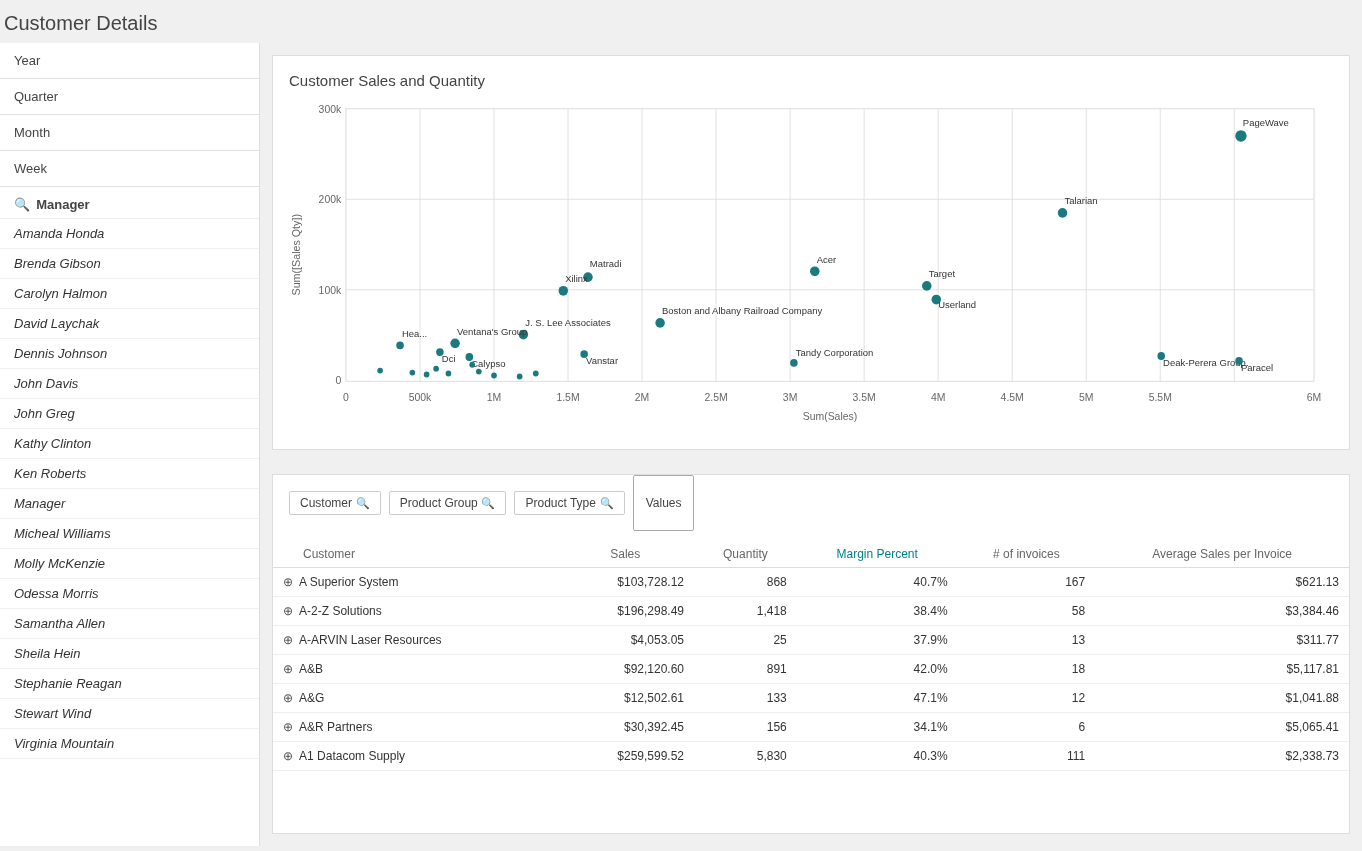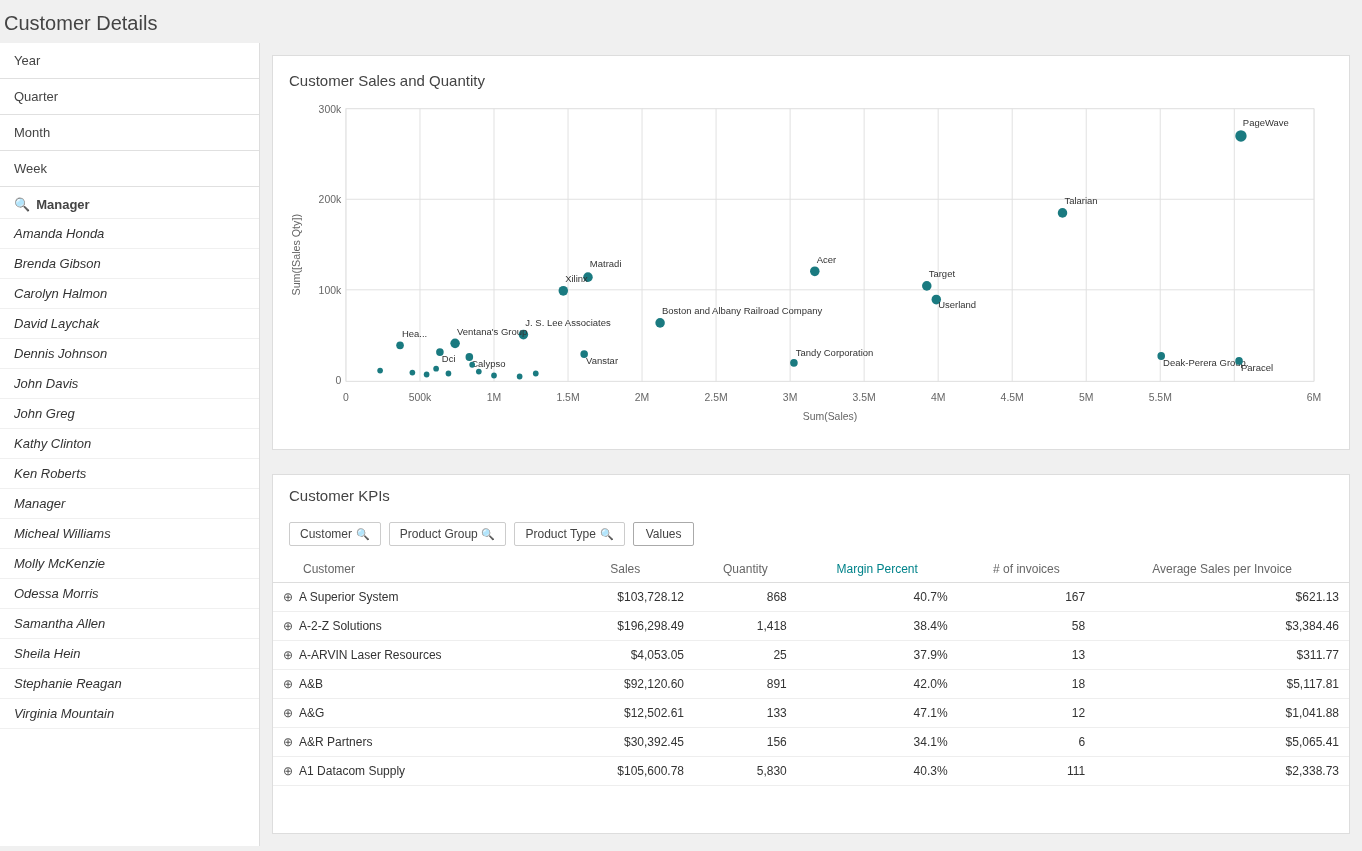--- a/index.html
+++ b/index.html
@@ -145,21 +145,21 @@
       padding: 4px 10px;
       font-size: 12px;
       color: #444;
       cursor: pointer;
       background: #fff;
     }
 
     .values-btn {
       border: 1px solid #aaa;
       border-radius: 2px;
-      padding: 4px 12px;
+      padding: 20px 12px;
       font-size: 12px;
       color: #444;
       cursor: pointer;
       background: #fff;
     }
 
     .kpi-table-container {
       flex: 1;
       overflow-y: auto;
     }
@@ -229,20 +229,21 @@
             <li class="manager-item">John Greg</li>
             <li class="manager-item">Kathy Clinton</li>
             <li class="manager-item">Ken Roberts</li>
             <li class="manager-item">Manager</li>
             <li class="manager-item">Micheal Williams</li>
             <li class="manager-item">Molly McKenzie</li>
             <li class="manager-item">Odessa Morris</li>
             <li class="manager-item">Samantha Allen</li>
             <li class="manager-item">Sheila Hein</li>
             <li class="manager-item">Stephanie Reagan</li>
+            <li class="manager-item">Stewart Wind</li>
             <li class="manager-item">Virginia Mountain</li>
           </ul>
       </div>
     </div>
   </div>
 
   <div class="main-content">
 
     <div class="chart-panel">
       <div class="panel-title">Customer Sales and Quantity</div>
@@ -363,23 +364,20 @@
           <circle cx="168" cy="282" r="3" class="dot"></circle>
           <circle cx="200" cy="280" r="3" class="dot"></circle>
           <circle cx="216" cy="284" r="3" class="dot"></circle>
           <circle cx="243" cy="285" r="3" class="dot"></circle>
           <circle cx="260" cy="282" r="3" class="dot"></circle>
         </svg>
       </div>
     </div>
 
     <div class="kpi-panel">
-      <div class="kpi-header">
-        <div class="panel-title">Customer KPIs</div>
-      </div>
       <div class="kpi-filters">
         <div id="kpi-filter-chips" style="display: flex; gap: 8px; align-items: center;">
             <div class="filter-chip">
               <span>Customer</span> 
               <span style="font-size:11px;">🔍</span>
             </div>
             <div class="filter-chip">
               <span>Product Group</span> 
               <span style="font-size:11px;">🔍</span>
             </div>
@@ -479,21 +477,21 @@
     <td>156</td>
     <td>34.1%</td>
     <td>6</td>
     <td>$5,065.41</td>
   </tr>
               <tr>
     <td style="text-align:left; display:flex; align-items:center; gap:6px;">
       <span style="color:#555; cursor:pointer;">⊕</span>
       <span>A1 Datacom Supply</span>
     </td>
-    <td>$105,600.78</td>
+    <td>$259,599.52</td>
     <td>5,830</td>
     <td>40.3%</td>
     <td>111</td>
     <td>$2,338.73</td>
   </tr>
             </tbody>
         </table>
       </div>
     </div>
 

